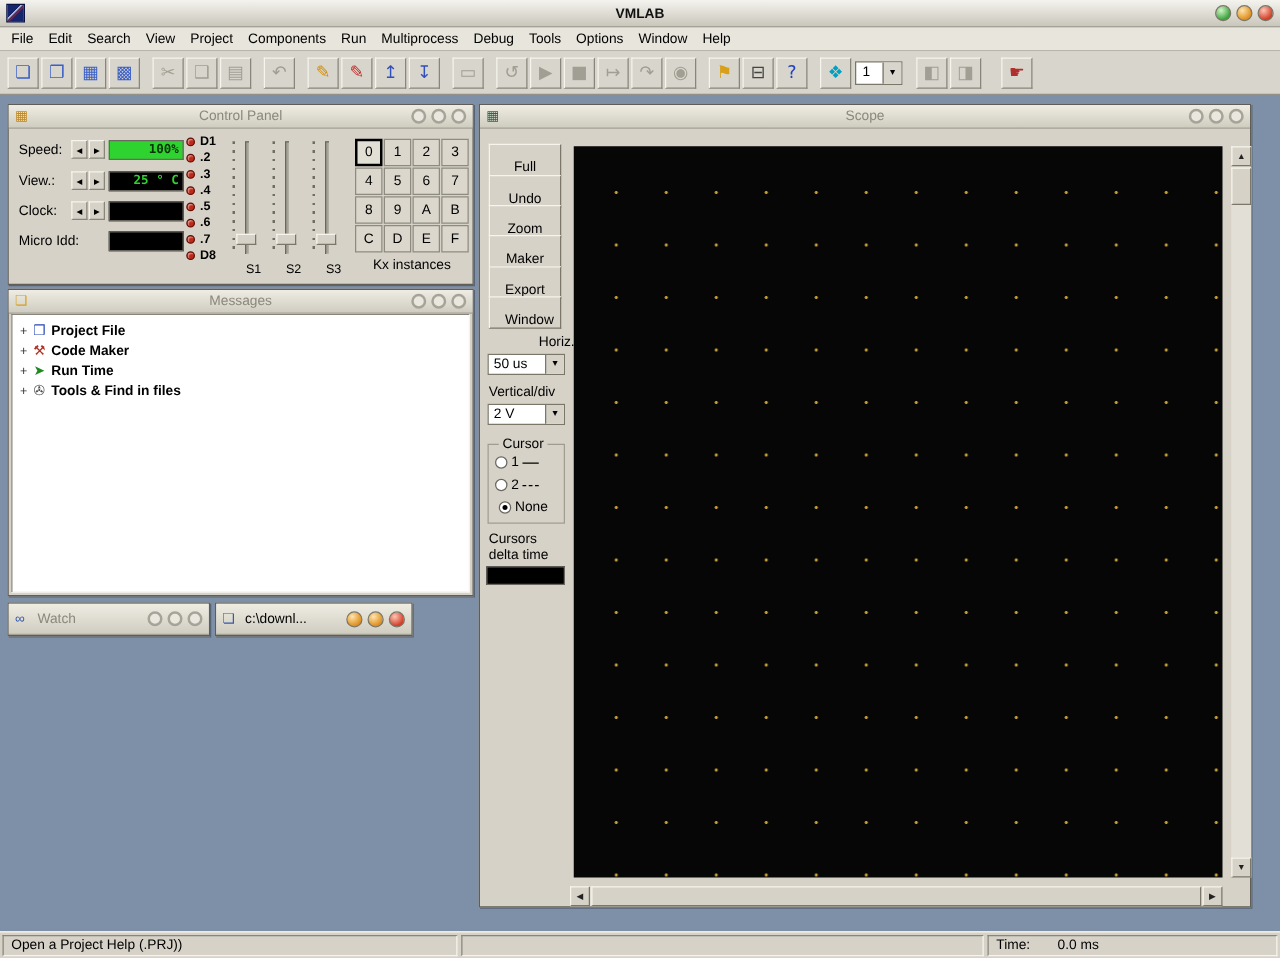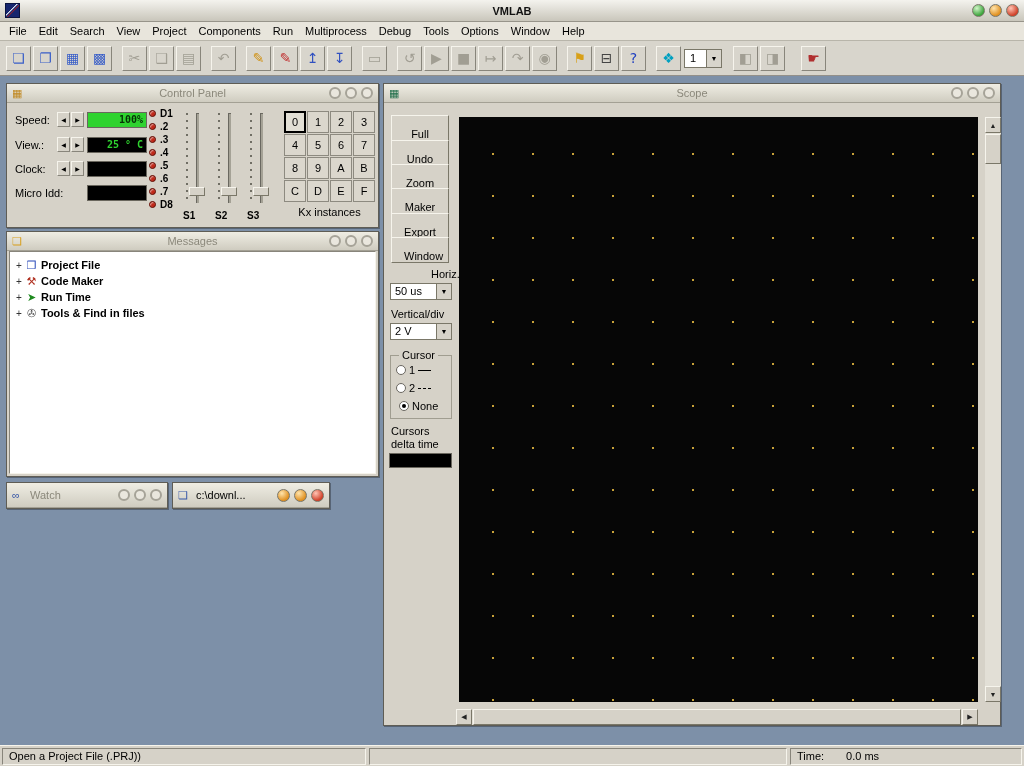--- a/index.html
+++ b/index.html
@@ -64,21 +64,21 @@
   .led { position:absolute; width:7px; height:7px; border-radius:50%; background:#c02818;
     border:1px solid #601008; box-shadow:inset 1px 1px 1px rgba(255,255,255,.5); }
   .led-label { position:absolute; font-size:10px; font-weight:bold; }
   .slider { position:absolute; width:26px; height:96px; }
   .slider .ticks { position:absolute; left:3px; top:2px; width:2px; height:90px;
     background:repeating-linear-gradient(to bottom,#706e64 0 2px,transparent 2px 7px); }
   .slider .track { position:absolute; left:13px; top:2px; width:3px; height:90px;
     background:#a5a296; box-shadow:inset 1px 1px 0 #6a6860; }
   .slider .handle { position:absolute; left:6px; top:76px; width:16px; height:9px; background:#d6d2c8;
     border:1px solid; border-color:#f6f4ec #7a7768 #7a7768 #f6f4ec; }
-  .slider-label { position:absolute; width:26px; text-align:left; font-size:10px;font-weight:bold; }
+  .slider-label { position:absolute; width:26px; text-align:right; font-size:10px; }
   .key { position:absolute; width:22px; height:22px; background:#dbd7cd; border:1px solid #8d8a80;
     display:flex; align-items:center; justify-content:center; }
   .key.focused { border:2px solid #000; background:#e2dfd5; }
   .keypad-label { position:absolute; width:91px; text-align:center; }
 
   
   .msg-content { position:absolute; left:2px; right:2px; top:19px; bottom:2px; background:#fff;
     border:1px solid; border-color:#88857b #f6f4ec #f6f4ec #88857b; }
   .tree-row { position:absolute; left:4px; height:16px; display:flex; align-items:center; }
   .expander { width:10px; text-align:center; color:#333; font-size:10px; }
@@ -445,20 +445,20 @@
 
   <div class="sb" style="left:72px;top:625px;width:522px;height:16px;">
     <span class="sb-btn" style="left:0;top:0;">◀</span>
     <span class="sb-thumb" style="left:17px;top:0;width:488px;height:16px;"></span>
     <span class="sb-btn" style="left:506px;top:0;">▶</span>
   </div>
 </div>
 
 <div id="statusbar">
   <div class="spanel" style="width:364px;">
-    <span>Open a Project File (.PRJ))</span>
+    <span>Open a Project Help (.PRJ))</span>
   </div>
   <div class="spanel" style="width:418px;"></div>
   <div class="spanel" style="flex:1;">
     <span>Time:</span>
     <span style="margin-left:22px;">0.0 ms</span>
   </div>
 </div>
 
 </body></html>

